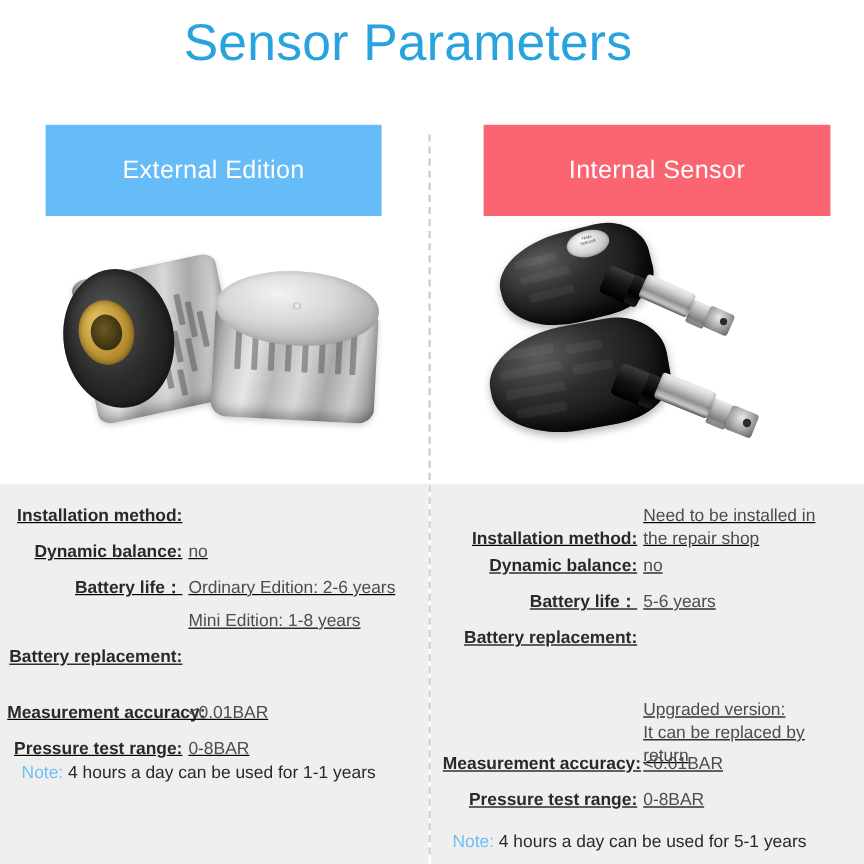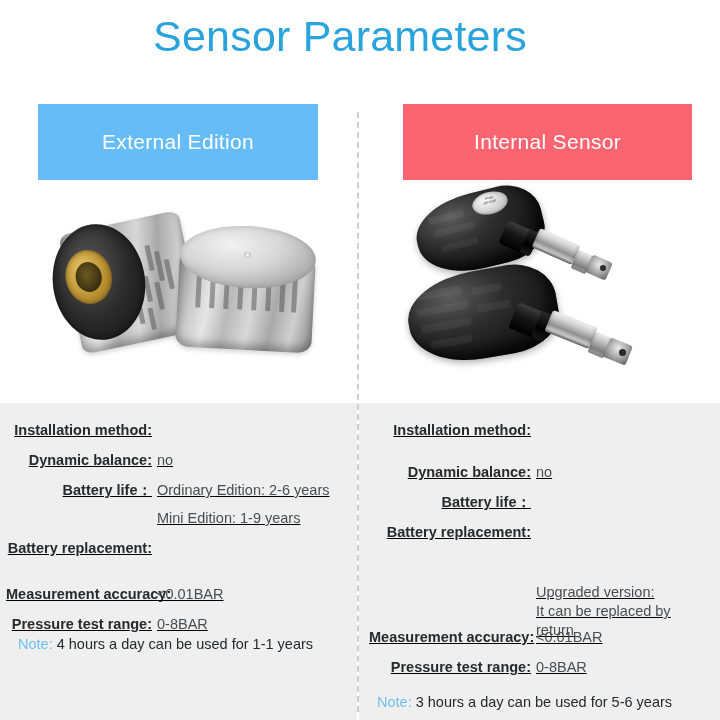--- a/index.html
+++ b/index.html
@@ -352,21 +352,21 @@
     <div class="spec-value">no</div>
   </div>
 
   <div class="spec-row" style="top:78px;">
     <div class="spec-label">Battery life：</div>
     <div class="spec-value">Ordinary Edition: 2-6 years</div>
   </div>
 
   <div class="spec-row" style="top:106px;">
     <div class="spec-label"></div>
-    <div class="spec-value">Mini Edition: 1-9 years</div>
+    <div class="spec-value">Mini Edition: 1-8 years</div>
   </div>
 
   <div class="spec-row" style="top:136px;">
     <div class="spec-label">Battery replacement:</div>
   </div>
 
   <div class="spec-row" style="top:182px;">
     <div class="spec-label">Measurement accuracy:</div>
     <div class="spec-value">&lt;0.01BAR</div>
   </div>
@@ -379,29 +379,32 @@
   <div class="note-row" style="left:18px;top:232px;">
     <span class="note-label">Note:</span>
     <span>4 hours a day can be used for 1-1 years</span>
   </div>
 </div>
 
 <div class="spec-panel" id="spec-right">
 
   <div class="spec-row" style="top:18px;">
     <div class="spec-label">Installation method:</div>
+    <div class="spec-value">Need to be installed in
+the repair shop</div>
   </div>
 
   <div class="spec-row" style="top:60px;">
     <div class="spec-label">Dynamic balance:</div>
     <div class="spec-value">no</div>
   </div>
 
   <div class="spec-row" style="top:90px;">
     <div class="spec-label">Battery life：</div>
+    <div class="spec-value">5-6 years</div>
   </div>
 
   <div class="spec-row" style="top:120px;">
     <div class="spec-label">Battery replacement:</div>
   </div>
 
   <div class="spec-row" style="top:180px;">
     <div class="spec-label"></div>
     <div class="spec-value">Upgraded version:
 It can be replaced by return</div>
@@ -412,15 +415,15 @@
     <div class="spec-value">&lt;0.01BAR</div>
   </div>
 
   <div class="spec-row" style="top:255px;">
     <div class="spec-label">Pressure test range:</div>
     <div class="spec-value">0-8BAR</div>
   </div>
 
   <div class="note-row" style="left:18px;top:290px;">
     <span class="note-label">Note:</span>
-    <span>3 hours a day can be used for 5-6 years</span>
+    <span>4 hours a day can be used for 5-1 years</span>
   </div>
 </div>
 
 </body></html>

